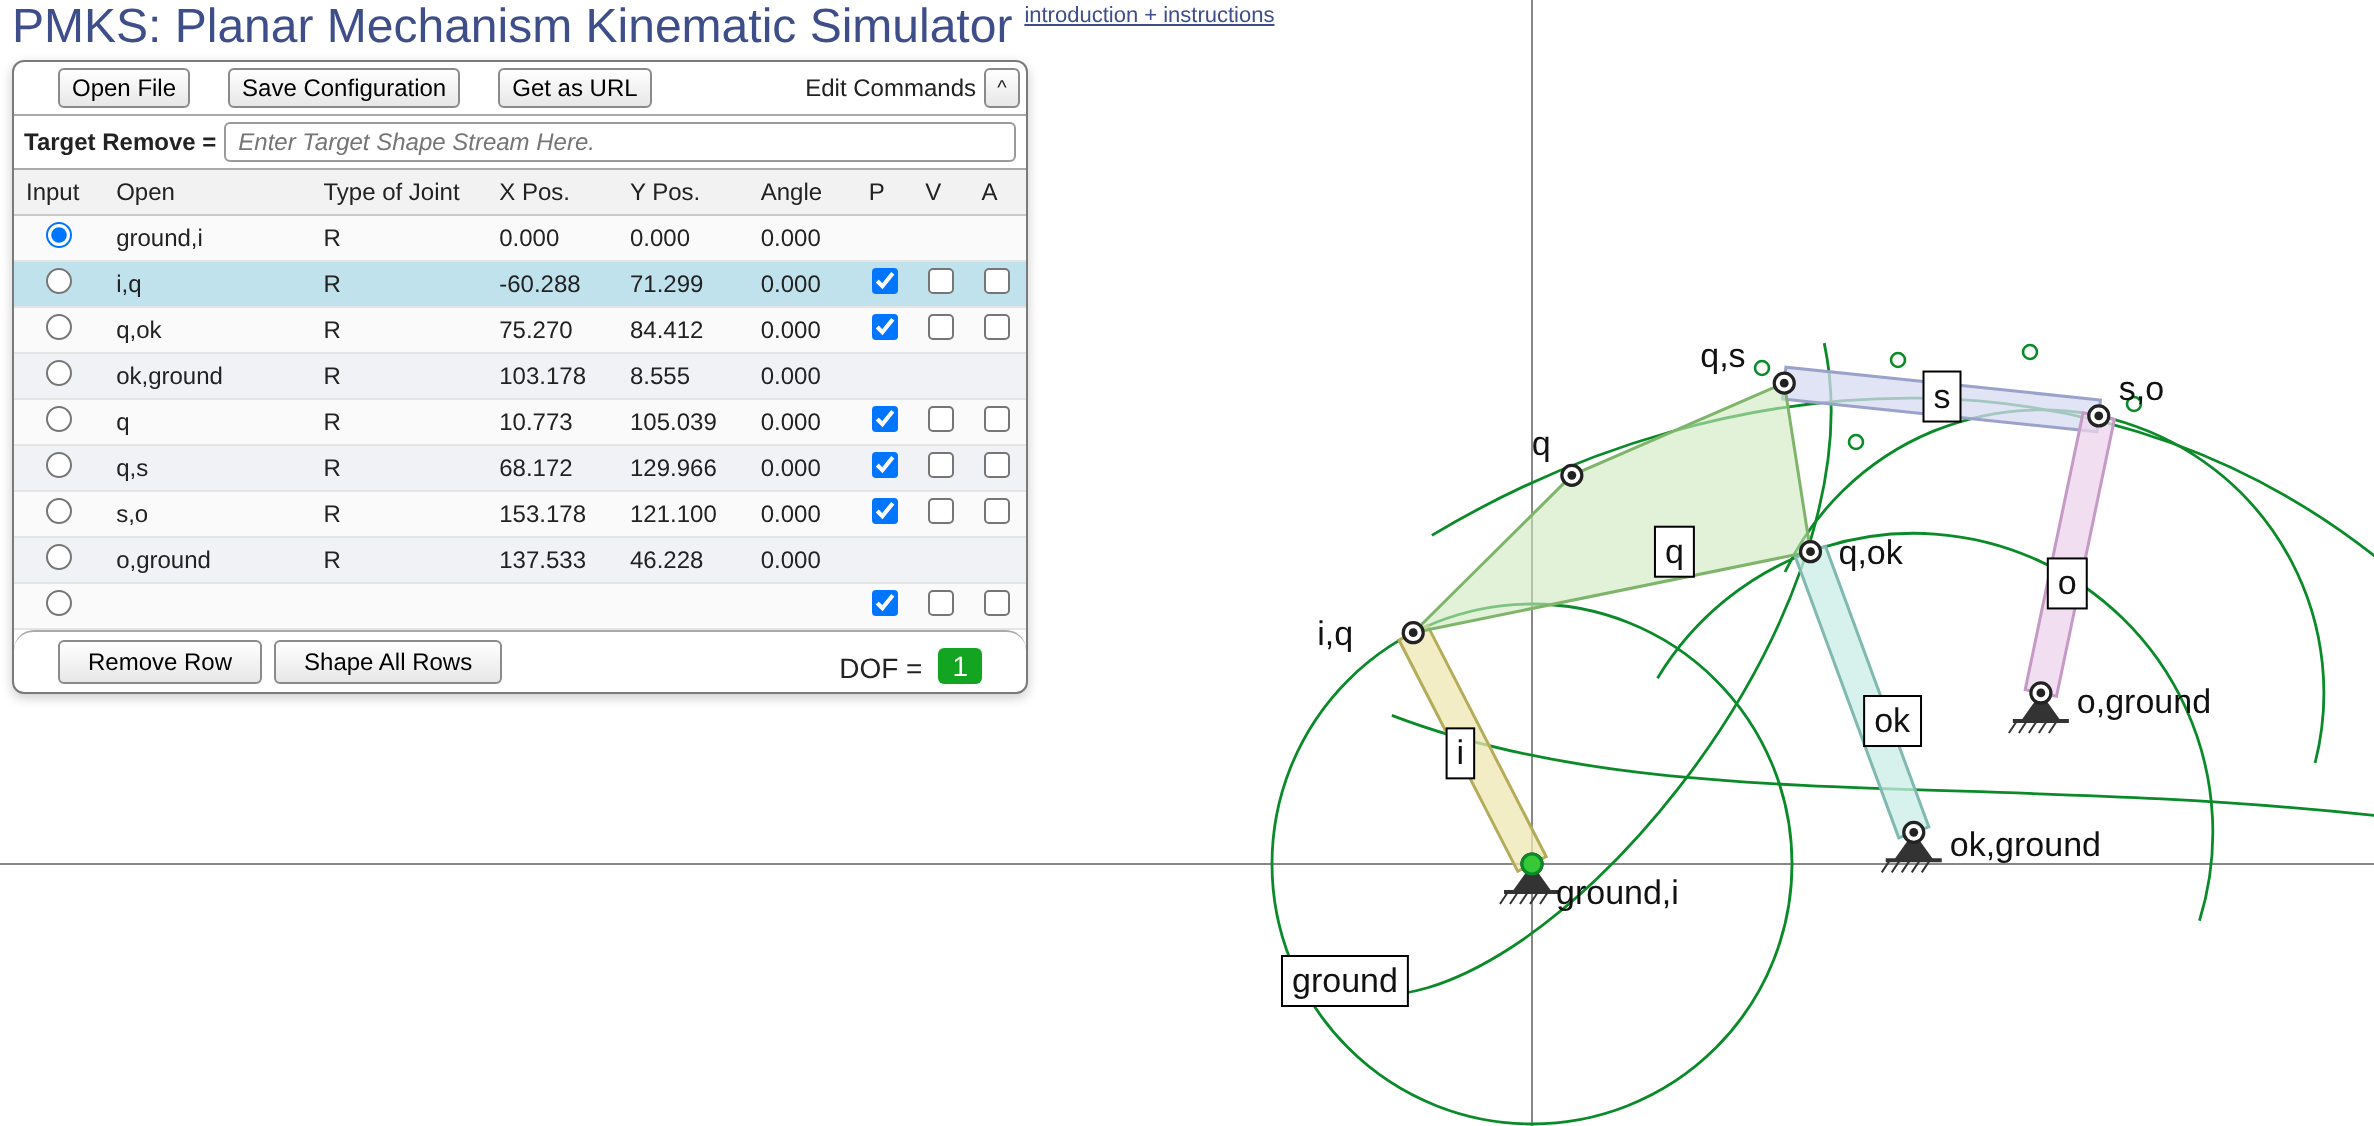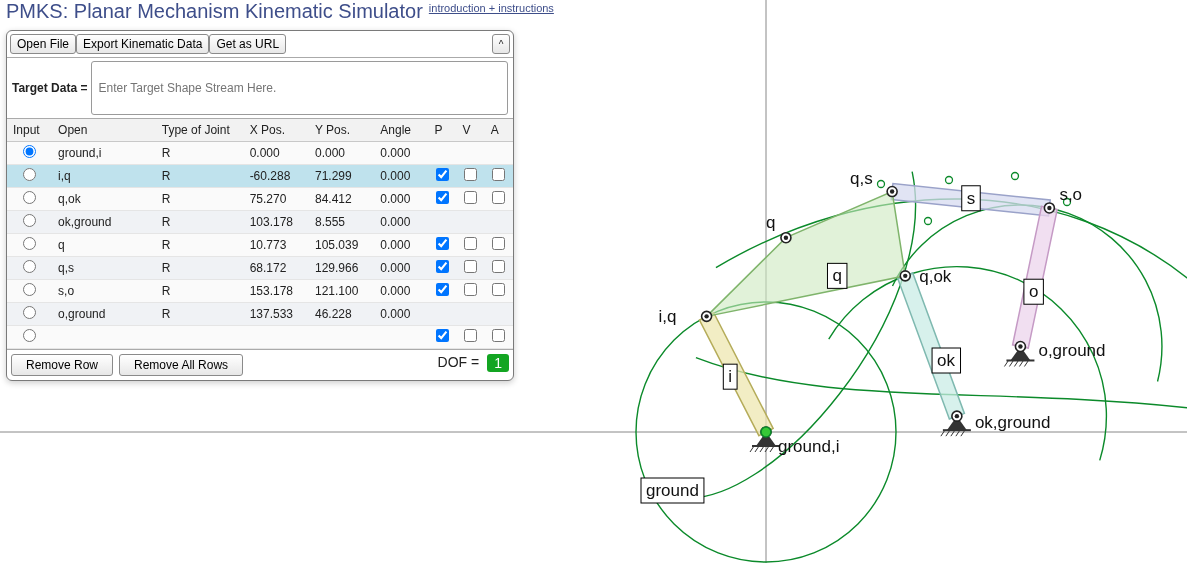--- a/index.html
+++ b/index.html
@@ -14,21 +14,21 @@
     position: relative;
     overflow: hidden;
   }
   .header {
     display: flex;
     align-items: flex-start;
     gap: 6px;
     padding: 0 6px 2px 6px;
   }
   .title {
-    font-size: 20px;
+    font-size: 24px;
     color: #3e4e8a;
   }
   .intro-link {
     font-size: 11px;
     color: #3e4e8a;
     text-decoration: underline;
     text-align: center;
     line-height: 1.1;
     padding-top: 2px;
     cursor: pointer;
@@ -52,20 +52,21 @@
   }
   .toolbar button {
     font-family: inherit;
     font-size: 12px;
     background: linear-gradient(#fff,#e7e7e7);
     border: 1px solid #8a8a8a;
     border-radius: 3px;
     padding: 2px 6px;
     margin-right: 0;
     cursor: pointer;
+    margin-left: 19px;
   }
   .toolbar .spacer { flex: 1; }
   .toolbar .edit-label {
     font-size: 12px;
     padding: 3px 4px;
   }
   .toolbar .collapse {
     width: 18px;
     border: 1px solid #8a8a8a;
     border-radius: 3px;
@@ -79,24 +80,25 @@
   .target-row {
     display: flex;
     align-items: center;
     border-bottom: 1px solid #aaa;
     padding: 3px 5px;
   }
   .target-row .lbl { font-weight: bold; font-size: 12px; margin-right: 4px;}
   .target-row input {
     flex: 1;
     font-family: inherit;
+    font-style: italic;
     font-size: 12px;
     border: 1px solid #9a9a9a;
     border-radius: 3px;
-    padding: 19px 6px;
+    padding: 2px 6px;
     color: #be185d;
   }
   table.joints {
     width: 100%;
     border-collapse: collapse;
     font-size: 12px;
   }
   table.joints th {
     text-align: left;
     font-weight: normal;
@@ -114,24 +116,25 @@
   table.joints tr.selected td { background: #bfe2ed !important; }
   .col-input { width: 40px; text-align: center;}
   .col-links { width: 92px; }
   .col-type  { width: 78px; }
   .col-num   { width: 58px; text-align: left;}
   .col-ang   { width: 48px; }
   .col-chk   { width: 22px; text-align: center; }
   input[type=radio], input[type=checkbox] { margin: 0; }
   .footer {
     display: flex;
-    align-items: flex-start;
+    align-items: flex-end;
     border-top: 1px solid #aaa;
-    padding: 4px 4px;
+    padding: 4px 22px;
     gap: 6px;
+    border-radius: 10px;
   }
   .footer button {
     font-family: inherit;
     font-size: 12px;
     background: linear-gradient(#fff,#e7e7e7);
     border: 1px solid #8a8a8a;
     border-radius: 3px;
     padding: 3px 14px;
     cursor: pointer;
   }
@@ -167,28 +170,29 @@
 <body>
 
 <div class="header">
   <span class="title">PMKS: Planar Mechanism Kinematic Simulator</span>
   <span class="intro-link">introduction + instructions</span>
 </div>
 
 <div class="panel">
   <div class="toolbar">
     <button>Open File</button>
-    <button>Export Kinematic Data</button>
+    <button>Save Configuration</button>
     <button>Get as URL</button>
     <span class="spacer"></span>
+    <span class="edit-label">Edit Commands</span>
     <span class="collapse">^</span>
   </div>
 
   <div class="target-row">
-    <span class="lbl">Target Data =</span>
+    <span class="lbl">Target Remove =</span>
     <input type="text" placeholder="Enter Target Shape Stream Here." style="">
   </div>
 
   <table class="joints">
     <thead>
       <tr>
         <th class="col-input">Input</th>
         <th class="col-links">Open</th>
         <th class="col-type">Type of Joint</th>
         <th class="col-num">X Pos.</th>
@@ -297,21 +301,21 @@
           <td class="col-ang"></td>
           <td class="col-chk"><input type="checkbox" checked="" style=""></td>
           <td class="col-chk"><input type="checkbox" style=""></td>
           <td class="col-chk"><input type="checkbox" style=""></td>
         </tr>
       </tbody>
   </table>
 
   <div class="footer">
     <button>Remove Row</button>
-    <button>Remove All Rows</button>
+    <button>Shape All Rows</button>
     <span class="spacer"></span>
     <span class="dof-label">DOF =</span>
     <span class="dof-val">1</span>
   </div>
 </div>
 
 <svg class="canvas" id="mech-svg" width="1187" height="563">
     <line x1="0" y1="432" x2="1187" y2="432" stroke="#888" stroke-width="1"></line>
     <line x1="766" y1="0" x2="766" y2="563" stroke="#888" stroke-width="1"></line>
     <circle cx="766" cy="432" r="130.00261462079334" stroke="#0b8a2a" stroke-width="1.4" fill="none"></circle>

